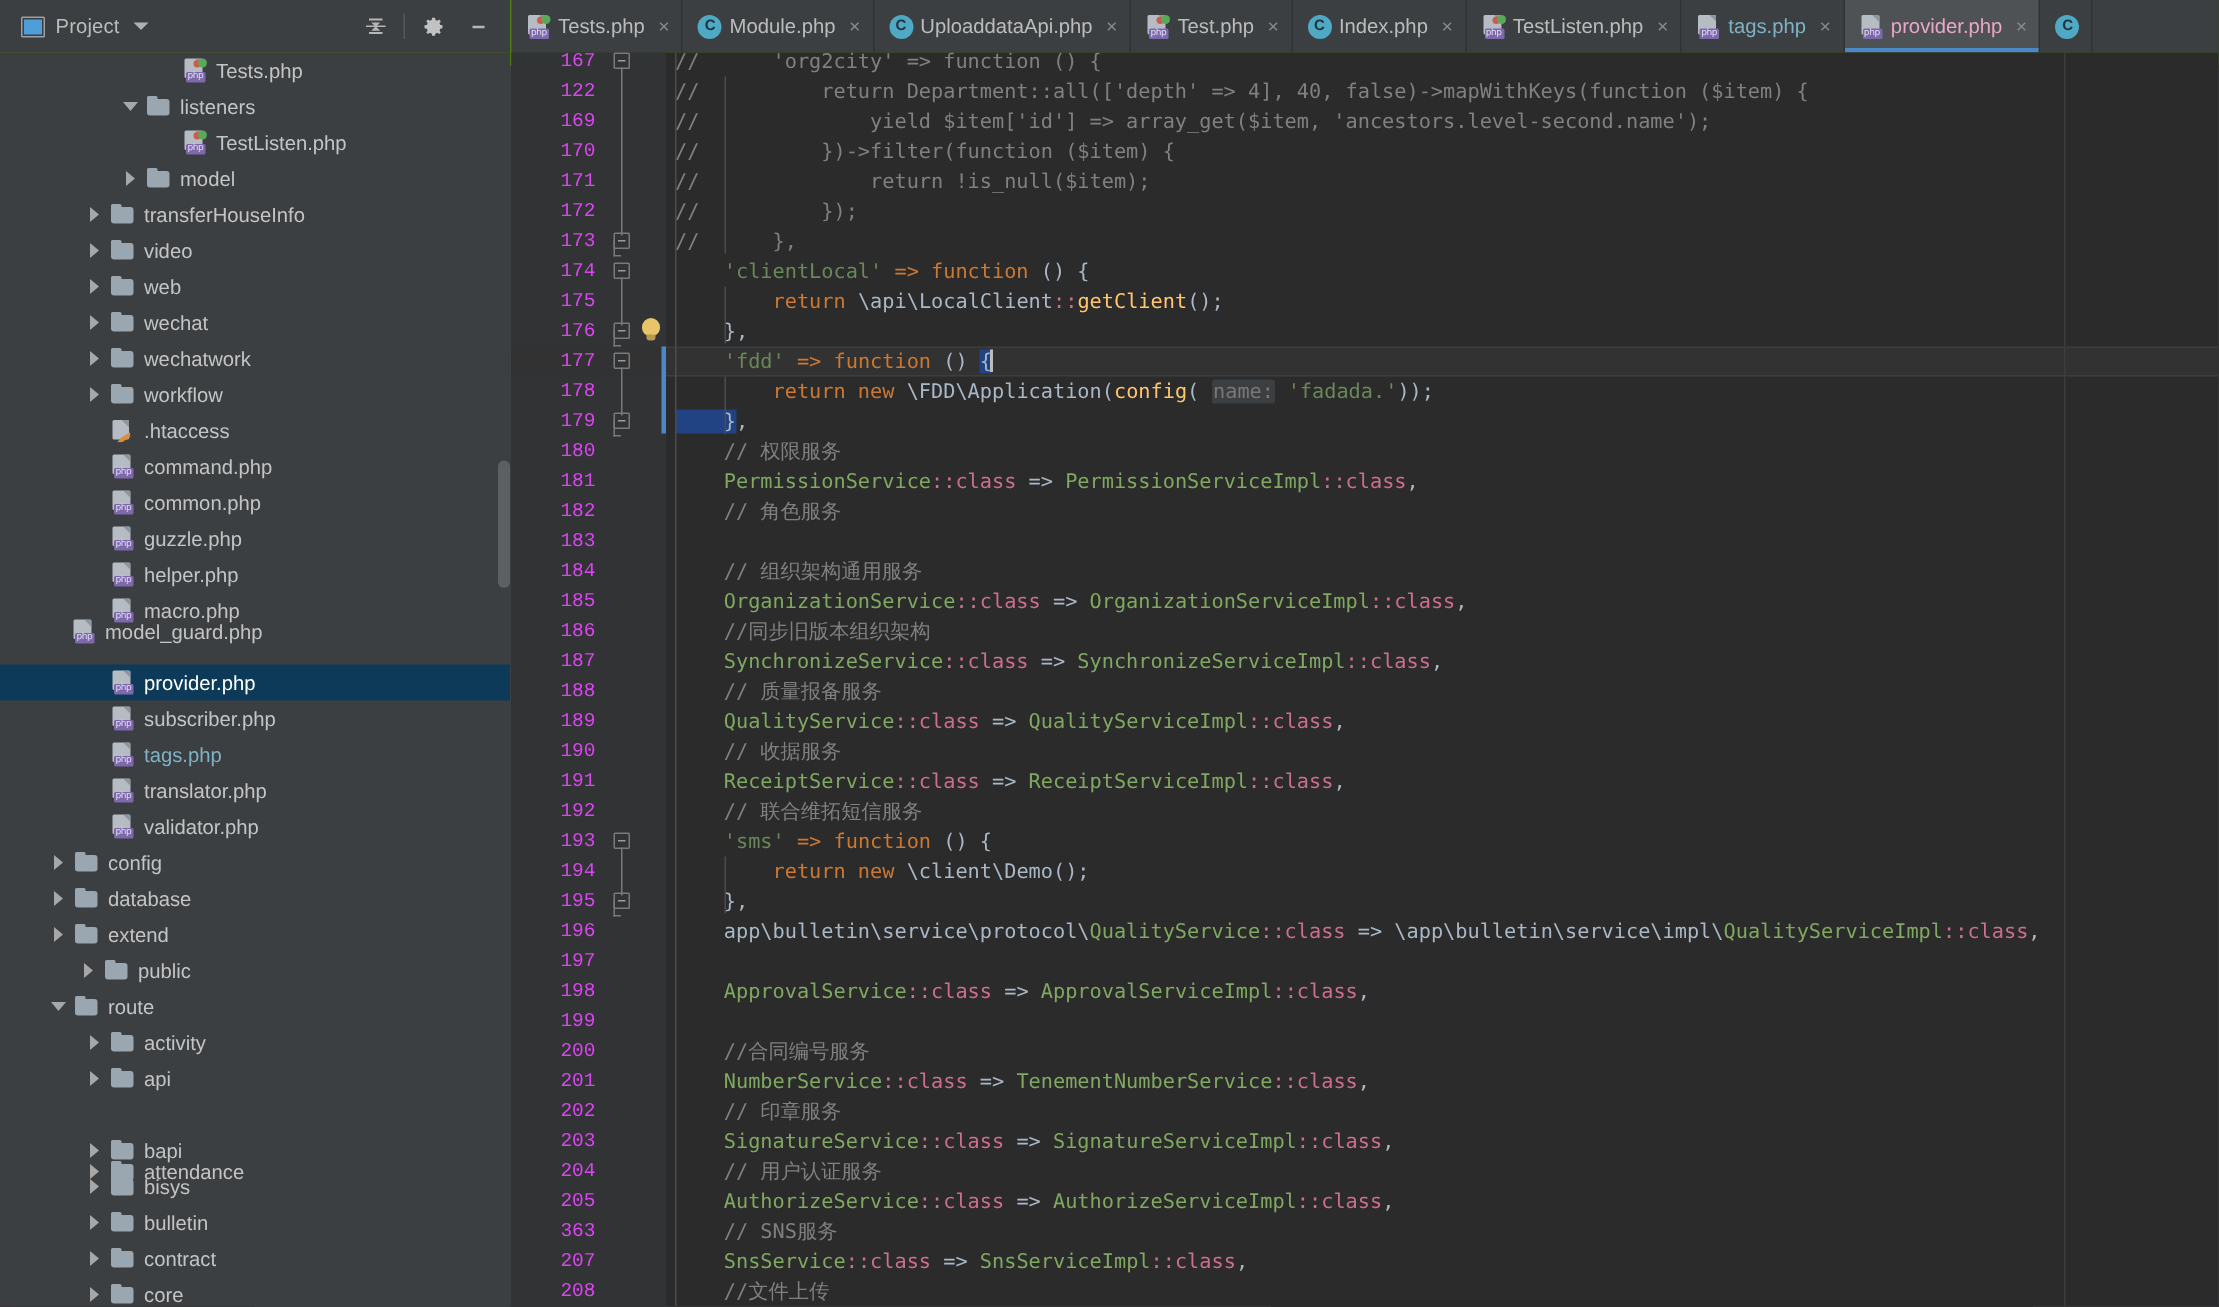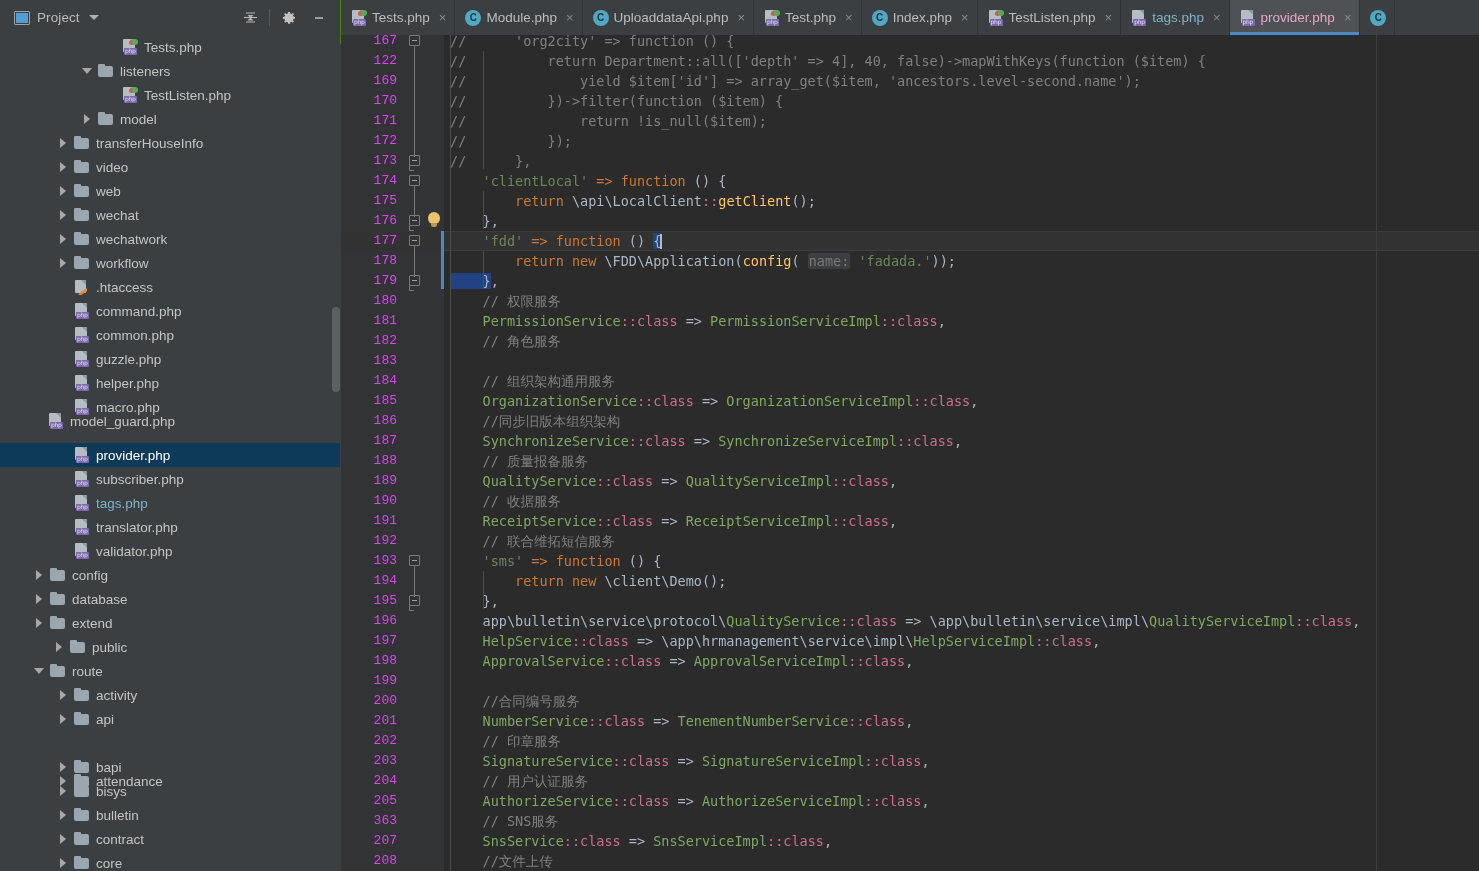--- a/index.html
+++ b/index.html
@@ -654,21 +654,20 @@
         <div class="ln" style="top: 396px; padding-left: 6px;"><span class="c-green">    SynchronizeService</span><span class="c-pink">::class</span><span class="c-txt"> =&gt; </span><span class="c-green">SynchronizeServiceImpl</span><span class="c-pink">::class</span><span class="c-txt">,</span></div>
         <div class="ln" style="top: 416px; padding-left: 6px;"><span class="c-com">    // 质量报备服务</span></div>
         <div class="ln" style="top: 436px; padding-left: 6px;"><span class="c-green">    QualityService</span><span class="c-pink">::class</span><span class="c-txt"> =&gt; </span><span class="c-green">QualityServiceImpl</span><span class="c-pink">::class</span><span class="c-txt">,</span></div>
         <div class="ln" style="top: 456px; padding-left: 6px;"><span class="c-com">    // 收据服务</span></div>
         <div class="ln" style="top: 476px; padding-left: 6px;"><span class="c-green">    ReceiptService</span><span class="c-pink">::class</span><span class="c-txt"> =&gt; </span><span class="c-green">ReceiptServiceImpl</span><span class="c-pink">::class</span><span class="c-txt">,</span></div>
         <div class="ln" style="top: 496px; padding-left: 6px;"><span class="c-com">    // 联合维拓短信服务</span></div>
         <div class="ln" style="top: 516px; padding-left: 6px;"><span class="c-str">    'sms'</span><span class="c-kw"> =&gt; </span><span class="c-kw">function</span><span class="c-txt"> () {</span></div>
         <div class="ln" style="top: 536px; padding-left: 6px;"><span class="c-kw">        return new</span><span class="c-txt"> \client\Demo();</span></div>
         <div class="ln" style="top: 556px; padding-left: 6px;"><span class="c-txt">    },</span></div>
         <div class="ln" style="top: 576px; padding-left: 6px;"><span class="c-txt">    app\bulletin\service\protocol\</span><span class="c-green">QualityService</span><span class="c-pink">::class</span><span class="c-txt"> =&gt; \app\bulletin\service\impl\</span><span class="c-green">QualityServiceImpl</span><span class="c-pink">::class</span><span class="c-txt">,</span></div>
-        <div class="ln" style="top: 596px; padding-left: 6px;"><span class="c-green">    HelpService</span><span class="c-pink">::class</span><span class="c-txt"> =&gt; \app\hrmanagement\service\impl\</span><span class="c-green">HelpServiceImpl</span><span class="c-pink">::class</span><span class="c-txt">,</span></div>
         <div class="ln" style="top: 616px; padding-left: 6px;"><span class="c-green">    ApprovalService</span><span class="c-pink">::class</span><span class="c-txt"> =&gt; </span><span class="c-green">ApprovalServiceImpl</span><span class="c-pink">::class</span><span class="c-txt">,</span></div>
         <div class="ln" style="top: 636px; padding-left: 6px;"></div>
         <div class="ln" style="top: 656px; padding-left: 6px;"><span class="c-com">    //合同编号服务</span></div>
         <div class="ln" style="top: 676px; padding-left: 6px;"><span class="c-green">    NumberService</span><span class="c-pink">::class</span><span class="c-txt"> =&gt; </span><span class="c-green">TenementNumberService</span><span class="c-pink">::class</span><span class="c-txt">,</span></div>
         <div class="ln" style="top: 696px; padding-left: 6px;"><span class="c-com">    // 印章服务</span></div>
         <div class="ln" style="top: 716px; padding-left: 6px;"><span class="c-green">    SignatureService</span><span class="c-pink">::class</span><span class="c-txt"> =&gt; </span><span class="c-green">SignatureServiceImpl</span><span class="c-pink">::class</span><span class="c-txt">,</span></div>
         <div class="ln" style="top: 736px; padding-left: 6px;"><span class="c-com">    // 用户认证服务</span></div>
         <div class="ln" style="top: 756px; padding-left: 6px;"><span class="c-green">    AuthorizeService</span><span class="c-pink">::class</span><span class="c-txt"> =&gt; </span><span class="c-green">AuthorizeServiceImpl</span><span class="c-pink">::class</span><span class="c-txt">,</span></div>
         <div class="ln" style="top: 776px; padding-left: 6px;"><span class="c-com">    // SNS服务</span></div>
         <div class="ln" style="top: 796px; padding-left: 6px;"><span class="c-green">    SnsService</span><span class="c-pink">::class</span><span class="c-txt"> =&gt; </span><span class="c-green">SnsServiceImpl</span><span class="c-pink">::class</span><span class="c-txt">,</span></div>

